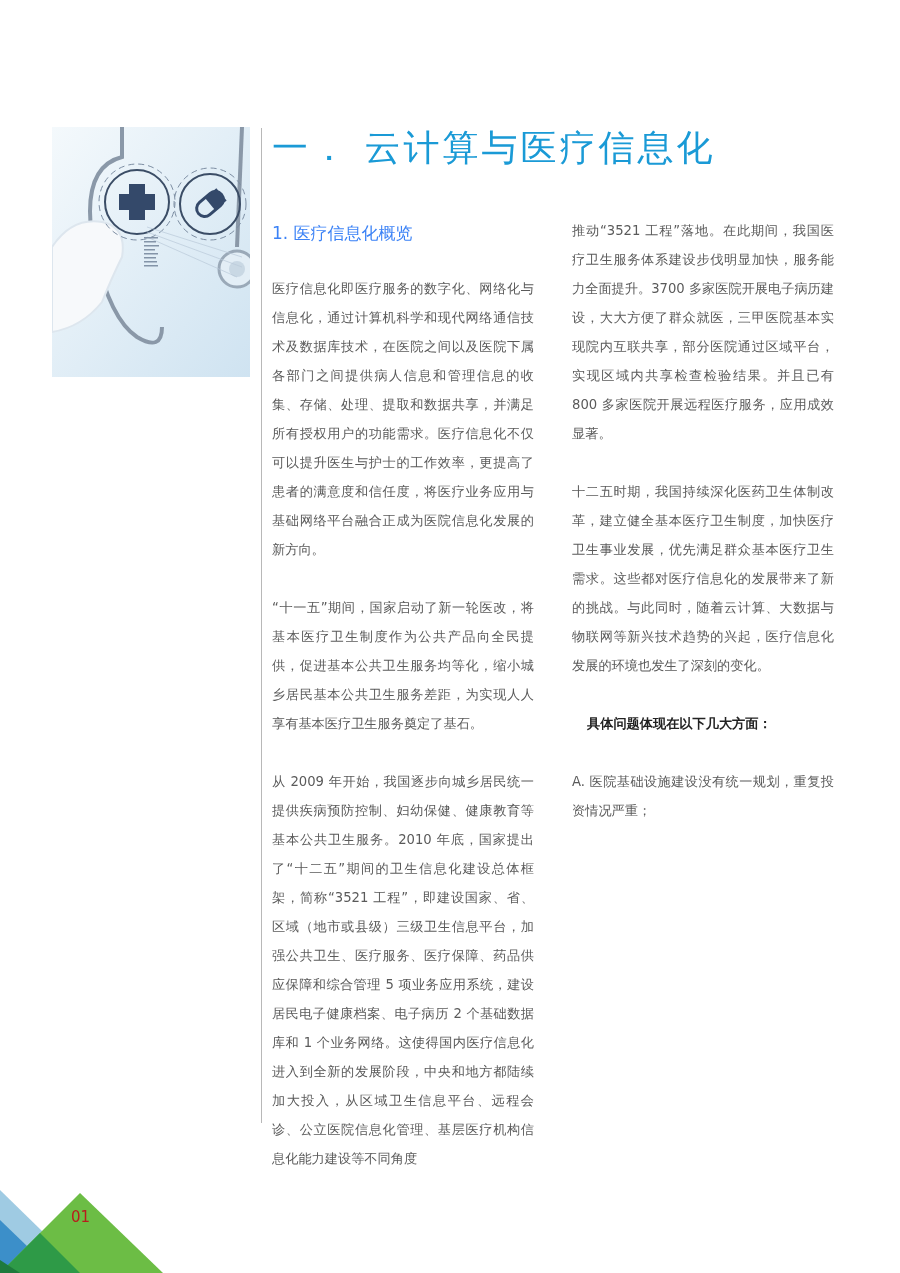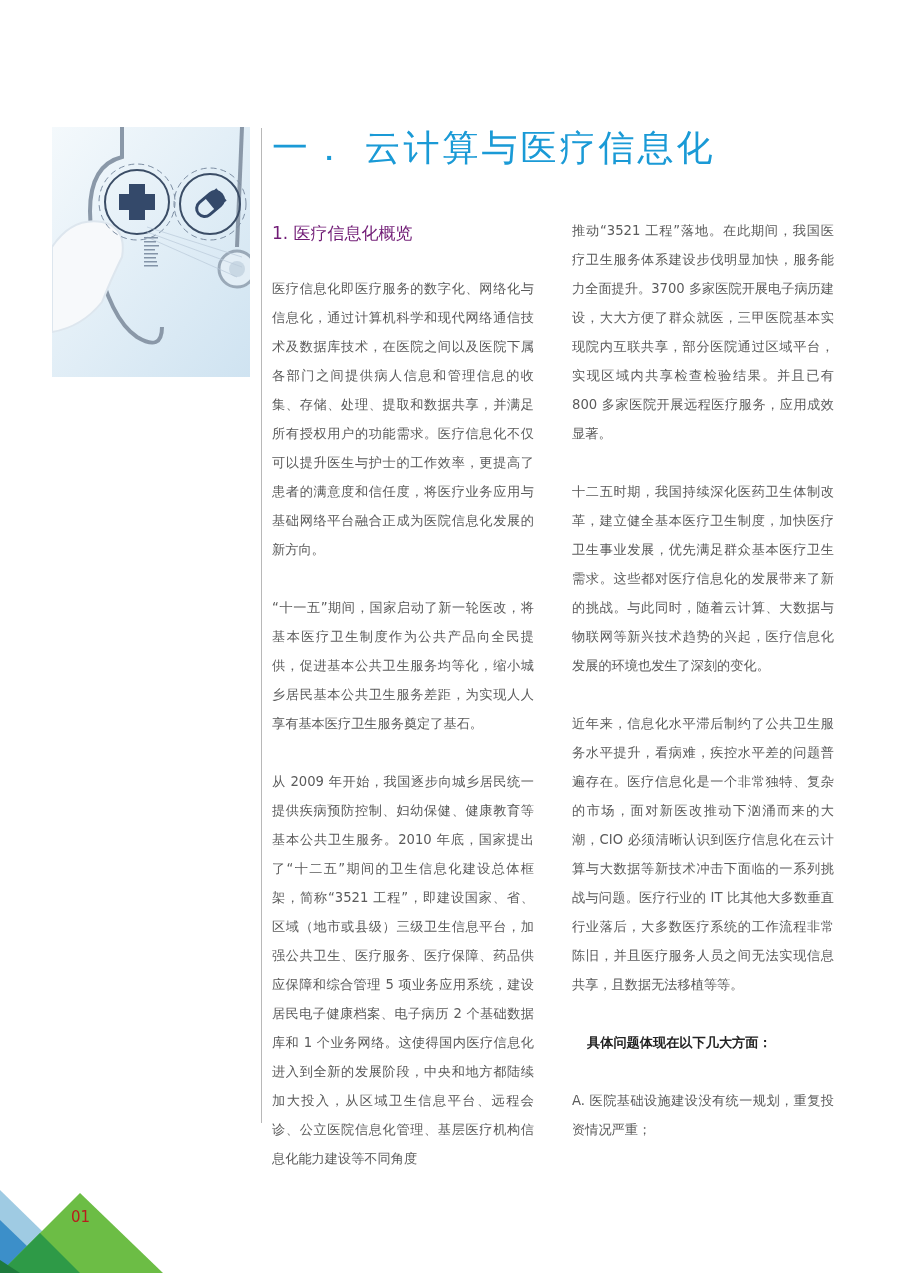--- a/index.html
+++ b/index.html
@@ -25,21 +25,21 @@
       white-space: nowrap;
     }
     .col {
       position: absolute; width: 262px;
       font-size: 13.2px; line-height: 29px; color: #5a5a5a;
       text-align: justify;
     }
     .col-left { left: 272px; top: 218px; }
     .col-right { left: 572px; top: 216px; }
     .section-heading {
-      font-size: 17px; line-height: 30px; color: #701a75; margin: 0 0 26px 0;
+      font-size: 17px; line-height: 30px; color: #3b82f6; margin: 0 0 26px 0;
     }
     .para { margin: 0 0 29px 0; }
     .para.last { margin-bottom: 4px; }
     .bold-heading { font-weight: bold; color: #222222; margin: 0 0 29px 15px; }
     .footer-art {
       position: absolute; left: 0; bottom: 0; width: 200px; height: 93px;
     }
     .page-number {
       position: absolute; left: 71px; top: 1206px;
       font-size: 15px; color: #b91c1c; line-height: 22px;
@@ -101,21 +101,20 @@
 <div class="col col-left">
   <div class="section-heading">1. 医疗信息化概览</div>
   <p class="para">医疗信息化即医疗服务的数字化、网络化与信息化，通过计算机科学和现代网络通信技术及数据库技术，在医院之间以及医院下属各部门之间提供病人信息和管理信息的收集、存储、处理、提取和数据共享，并满足所有授权用户的功能需求。医疗信息化不仅可以提升医生与护士的工作效率，更提高了患者的满意度和信任度，将医疗业务应用与基础网络平台融合正成为医院信息化发展的新方向。</p>
   <p class="para">“十一五”期间，国家启动了新一轮医改，将基本医疗卫生制度作为公共产品向全民提供，促进基本公共卫生服务均等化，缩小城乡居民基本公共卫生服务差距，为实现人人享有基本医疗卫生服务奠定了基石。</p>
   <p class="para last">从 2009 年开始，我国逐步向城乡居民统一提供疾病预防控制、妇幼保健、健康教育等基本公共卫生服务。2010 年底，国家提出了“十二五”期间的卫生信息化建设总体框架，简称“3521 工程”，即建设国家、省、区域（地市或县级）三级卫生信息平台，加强公共卫生、医疗服务、医疗保障、药品供应保障和综合管理 5 项业务应用系统，建设居民电子健康档案、电子病历 2 个基础数据库和 1 个业务网络。这使得国内医疗信息化进入到全新的发展阶段，中央和地方都陆续加大投入，从区域卫生信息平台、远程会诊、公立医院信息化管理、基层医疗机构信息化能力建设等不同角度</p>
 </div>
 
 <div class="col col-right">
   <p class="para">推动“3521 工程”落地。在此期间，我国医疗卫生服务体系建设步伐明显加快，服务能力全面提升。3700 多家医院开展电子病历建设，大大方便了群众就医，三甲医院基本实现院内互联共享，部分医院通过区域平台，实现区域内共享检查检验结果。并且已有 800 多家医院开展远程医疗服务，应用成效显著。</p>
   <p class="para">十二五时期，我国持续深化医药卫生体制改革，建立健全基本医疗卫生制度，加快医疗卫生事业发展，优先满足群众基本医疗卫生需求。这些都对医疗信息化的发展带来了新的挑战。与此同时，随着云计算、大数据与物联网等新兴技术趋势的兴起，医疗信息化发展的环境也发生了深刻的变化。</p>
-  <p class="para">近年来，信息化水平滞后制约了公共卫生服务水平提升，看病难，疾控水平差的问题普遍存在。医疗信息化是一个非常独特、复杂的市场，面对新医改推动下汹涌而来的大潮，CIO 必须清晰认识到医疗信息化在云计算与大数据等新技术冲击下面临的一系列挑战与问题。医疗行业的 IT 比其他大多数垂直行业落后，大多数医疗系统的工作流程非常陈旧，并且医疗服务人员之间无法实现信息共享，且数据无法移植等等。</p>
   <p class="bold-heading">具体问题体现在以下几大方面：</p>
   <p class="para last">A. 医院基础设施建设没有统一规划，重复投资情况严重；</p>
 </div>
 
 <div class="footer-art">
   <svg width="200" height="93" viewBox="0 0 200 93">
     <polygon points="0,10 85,93 0,93" fill="#9fcbe3"></polygon>
     <polygon points="0,40 55,93 0,93" fill="#3c8fc9"></polygon>
     <polygon points="80,13 163,93 0,93" fill="#6cbd45"></polygon>
     <polygon points="40,53 80,93 0,93" fill="#2e9a47"></polygon>

